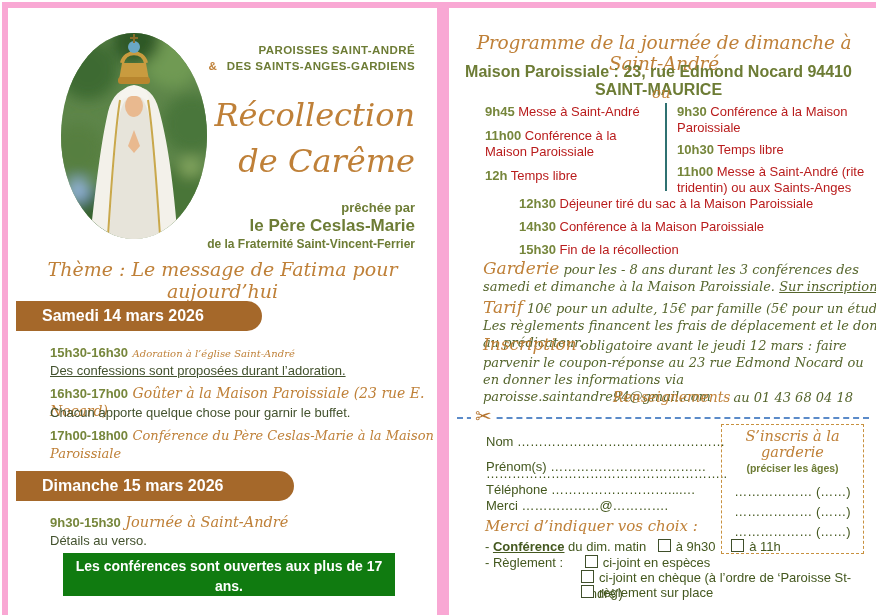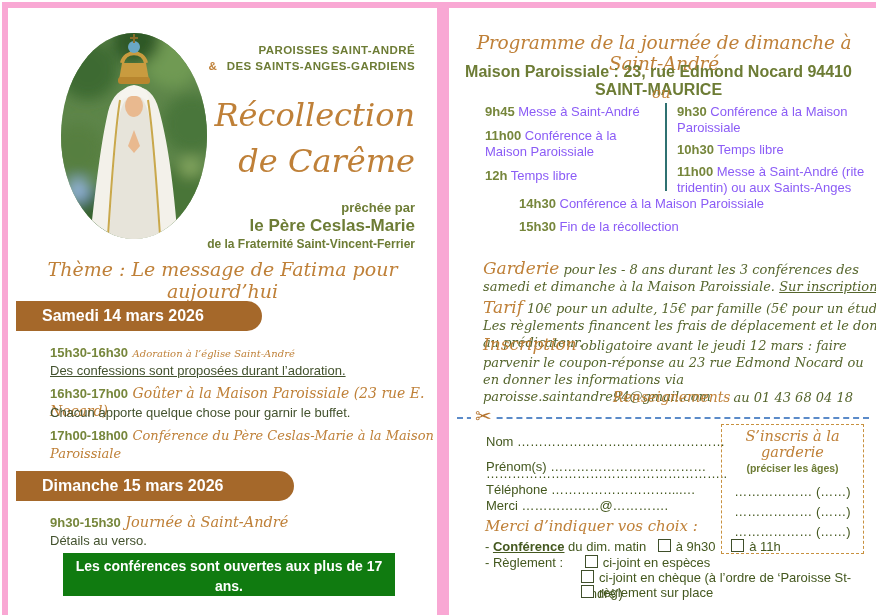--- a/index.html
+++ b/index.html
@@ -13,21 +13,21 @@
   .bodytxt{color:#43522e;}
   .orange{color:#bf8038;}
 
   
   .script{font-family:"DejaVu Serif",serif;font-style:italic;color:#bf8038;}
 
   
   .ital{font-family:"DejaVu Serif",serif;font-style:italic;color:#55652c;font-size:13px;line-height:17px;}
 
   .time{color:#76863b;font-weight:bold;}
-  .ptxt{color:#8b5cf6;}
+  .ptxt{color:#b91c1c;}
   .row13{font-size:13px;line-height:16px;}
 
   .bar{background:#a5682a;border-radius:0 15px 15px 0;color:#fff;font-weight:bold;
        font-size:16px;line-height:30px;padding-left:26px;box-sizing:border-box;height:30px;}
 
   .noticebox{background:#107b10;color:#fff;font-weight:bold;font-size:14px;
              text-align:center;line-height:20px;padding-top:3px;box-sizing:border-box;}
 
   .divider{background:#2f7171;width:2px;}
 
@@ -173,20 +173,24 @@
         <span class="ptxt">Temps libre</span>
       </div>
       <div>
         <span class="time">11h00</span>
         <span class="ptxt">Messe à Saint-André (rite tridentin) ou aux Saints-Anges</span>
       </div>
     </div>
 
     <div class="abs" style="left:70px;top:184px;font-size:13px;line-height:23px;">
       <div>
+        <span class="time">12h30</span>
+        <span class="ptxt">Déjeuner tiré du sac à la Maison Paroissiale</span>
+      </div>
+      <div>
         <span class="time">14h30</span>
         <span class="ptxt">Conférence à la Maison Paroissiale</span>
       </div>
       <div>
         <span class="time">15h30</span>
         <span class="ptxt">Fin de la récollection</span>
       </div>
     </div>
 
     <div class="abs ital" style="left:34px;top:252px;width:404px;">

